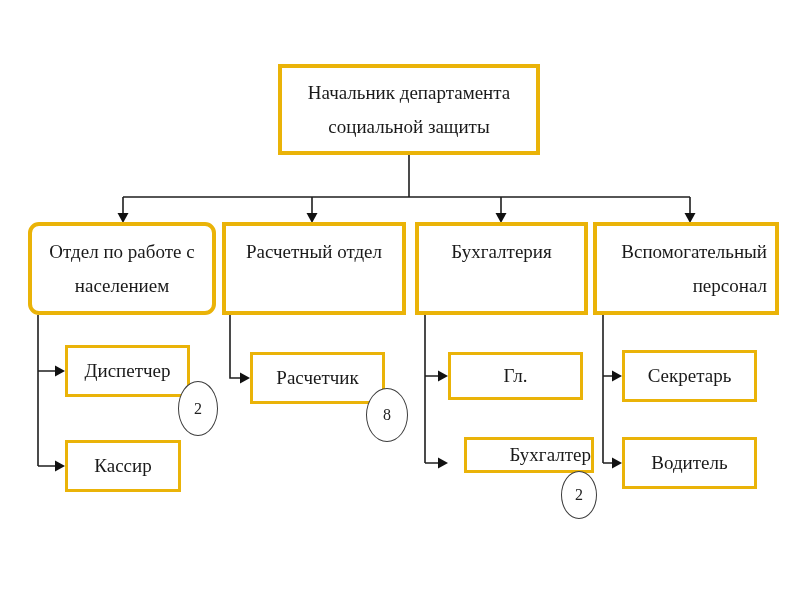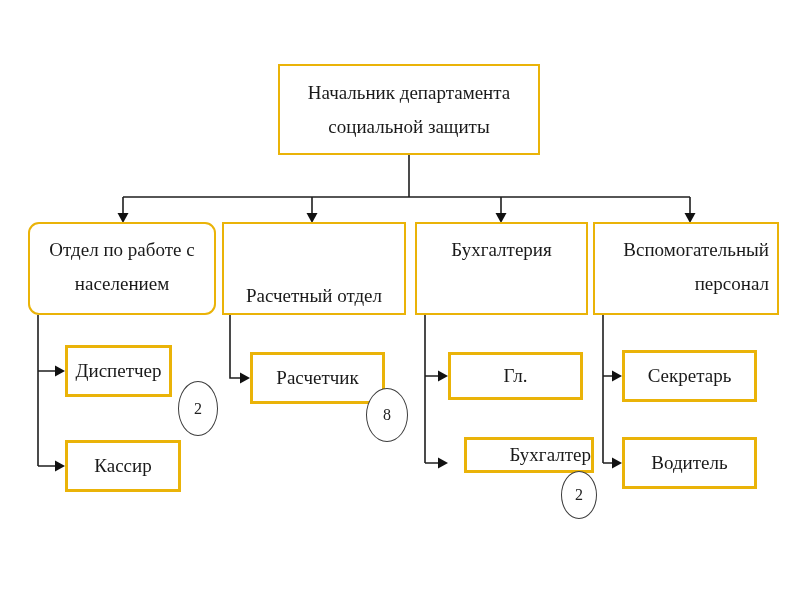--- a/index.html
+++ b/index.html
@@ -2,21 +2,21 @@
 <html><head>
 <meta charset="utf-8">
 <style>
   html,body{margin:0;padding:0;}
   #page{
     position:relative;width:800px;height:600px;background:#ffffff;overflow:hidden;
     font-family:"Liberation Serif","DejaVu Serif",serif;color:#1a1a1a;
   }
   svg.wires{position:absolute;left:0;top:0;width:800px;height:600px;pointer-events:none;}
   .box{
-    position:absolute;background:#ffffff;border:2px solid #eab308;box-sizing:border-box;
+    position:absolute;background:#ffffff;border:4px solid #eab308;box-sizing:border-box;
     display:flex;align-items:center;justify-content:center;text-align:center;
     font-size:19px;line-height:34px;z-index:2;
   }
   .dept{align-items:flex-start;padding:9px 8px 0 8px;}
   .child{border-width:3px;line-height:22px;z-index:2;}
   .badge{
     position:absolute;background:#ffffff;border:1.5px solid #3c3c3c;border-radius:50%;
     display:flex;align-items:center;justify-content:center;
     font-size:16px;z-index:3;box-sizing:border-box;color:#222;
   }
@@ -50,31 +50,31 @@
     <polygon points="612,457.5 612,468.5 622,463" fill="#111"></polygon>
   </svg>
 
   <div class="box" style="left:278px;top:64px;width:262px;height:91px;">
     <span>Начальник департамента социальной защиты</span>
   </div>
 
   <div class="box dept" style="left:28px;top:222px;width:188px;height:93px;border-radius:11px;">
     <span>Отдел по работе с населением</span>
   </div>
-  <div class="box dept" style="left:222px;top:222px;width:184px;height:93px;align-items:flex-end;">
+  <div class="box dept" style="left:222px;top:222px;width:184px;height:93px;">
     <span>Расчетный отдел</span>
   </div>
   <div class="box dept" style="left:415px;top:222px;width:173px;height:93px;">
     <span>Бухгалтерия</span>
   </div>
   <div class="box dept" style="left:593px;top:222px;width:186px;height:93px;text-align:right;">
     <span>Вспомогательный персонал</span>
   </div>
 
-  <div class="box child" style="left:65px;top:345px;width:107px;height:52px;">
+  <div class="box child" style="left:65px;top:345px;width:125px;height:52px;">
     <span>Диспетчер</span>
   </div>
   <div class="box child" style="left:65px;top:440px;width:116px;height:52px;">
     <span>Кассир</span>
   </div>
   <div class="box child" style="left:448px;top:352px;width:135px;height:48px;">
     <span>Гл.</span>
   </div>
   <div class="box child" style="left:250px;top:352px;width:135px;height:52px;">
     <span>Расчетчик</span>

